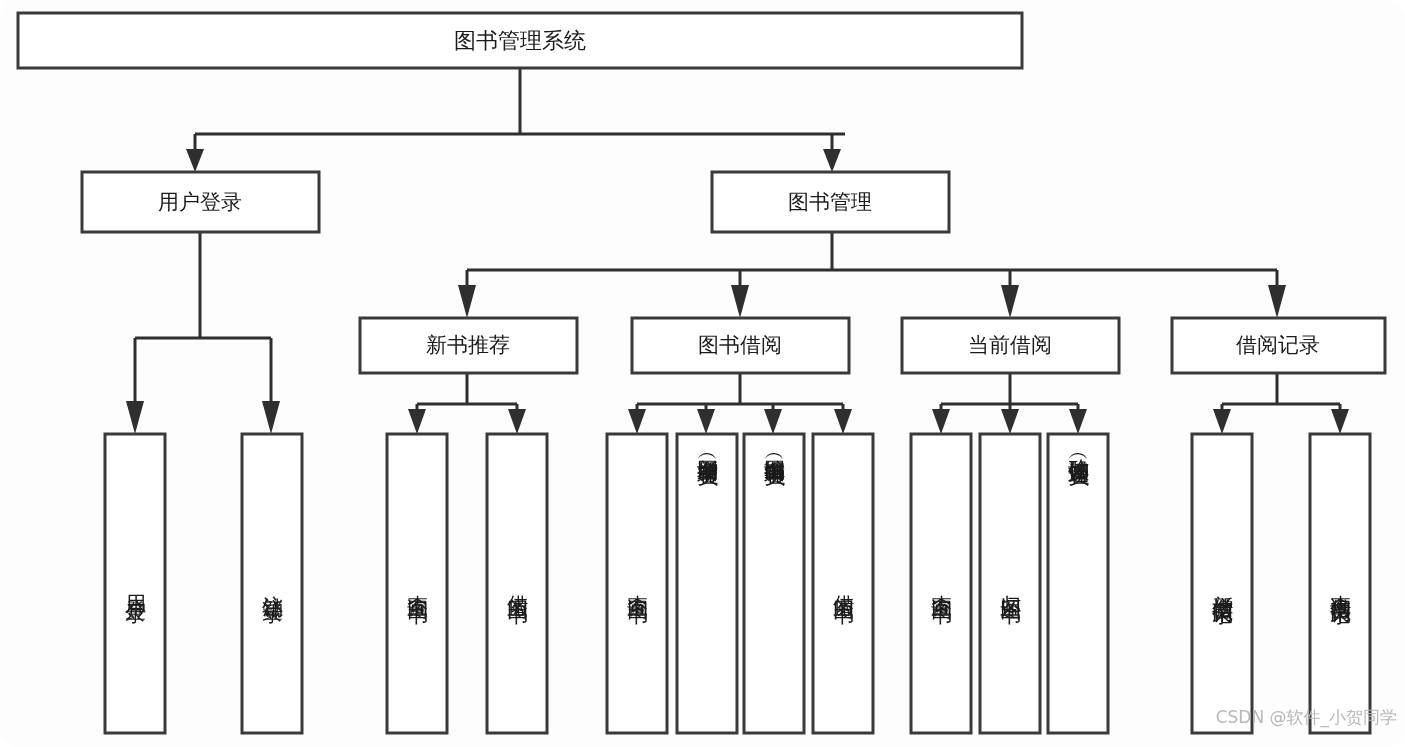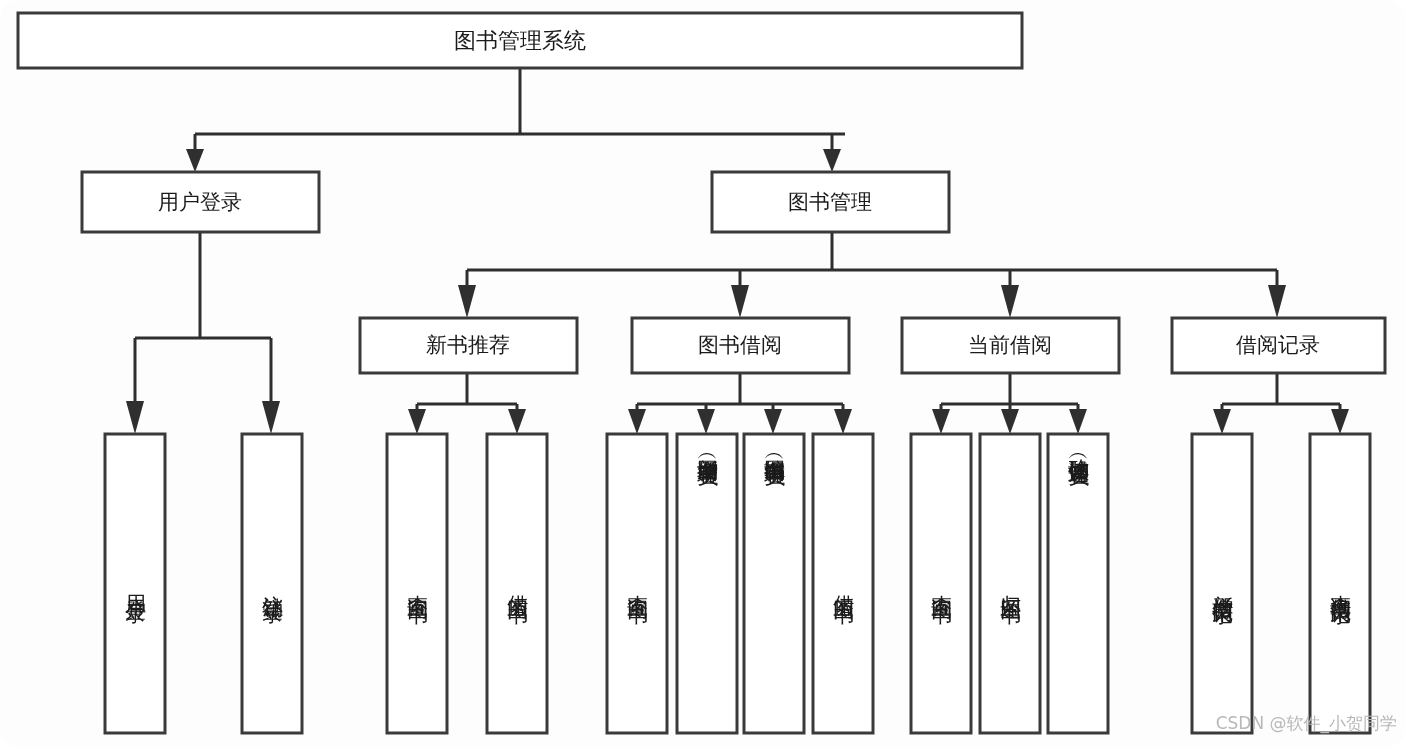--- a/index.html
+++ b/index.html
@@ -71,21 +71,21 @@
     font-size: 21px;
     line-height: 1.12;
     color: #1b1b1b;
     letter-spacing: 3px;
     white-space: nowrap;
     text-align: center;
   }
   .watermark {
     position: absolute;
     right: 8px;
-    bottom: 12px;
+    bottom: 18px;
     font-family: "DejaVu Sans", "Liberation Sans", sans-serif;
     font-size: 17px;
     color: #b8b8b8;
     white-space: nowrap;
     user-select: none;
     margin-left: 8px;
   }
 </style>
 </head>
 <body>

